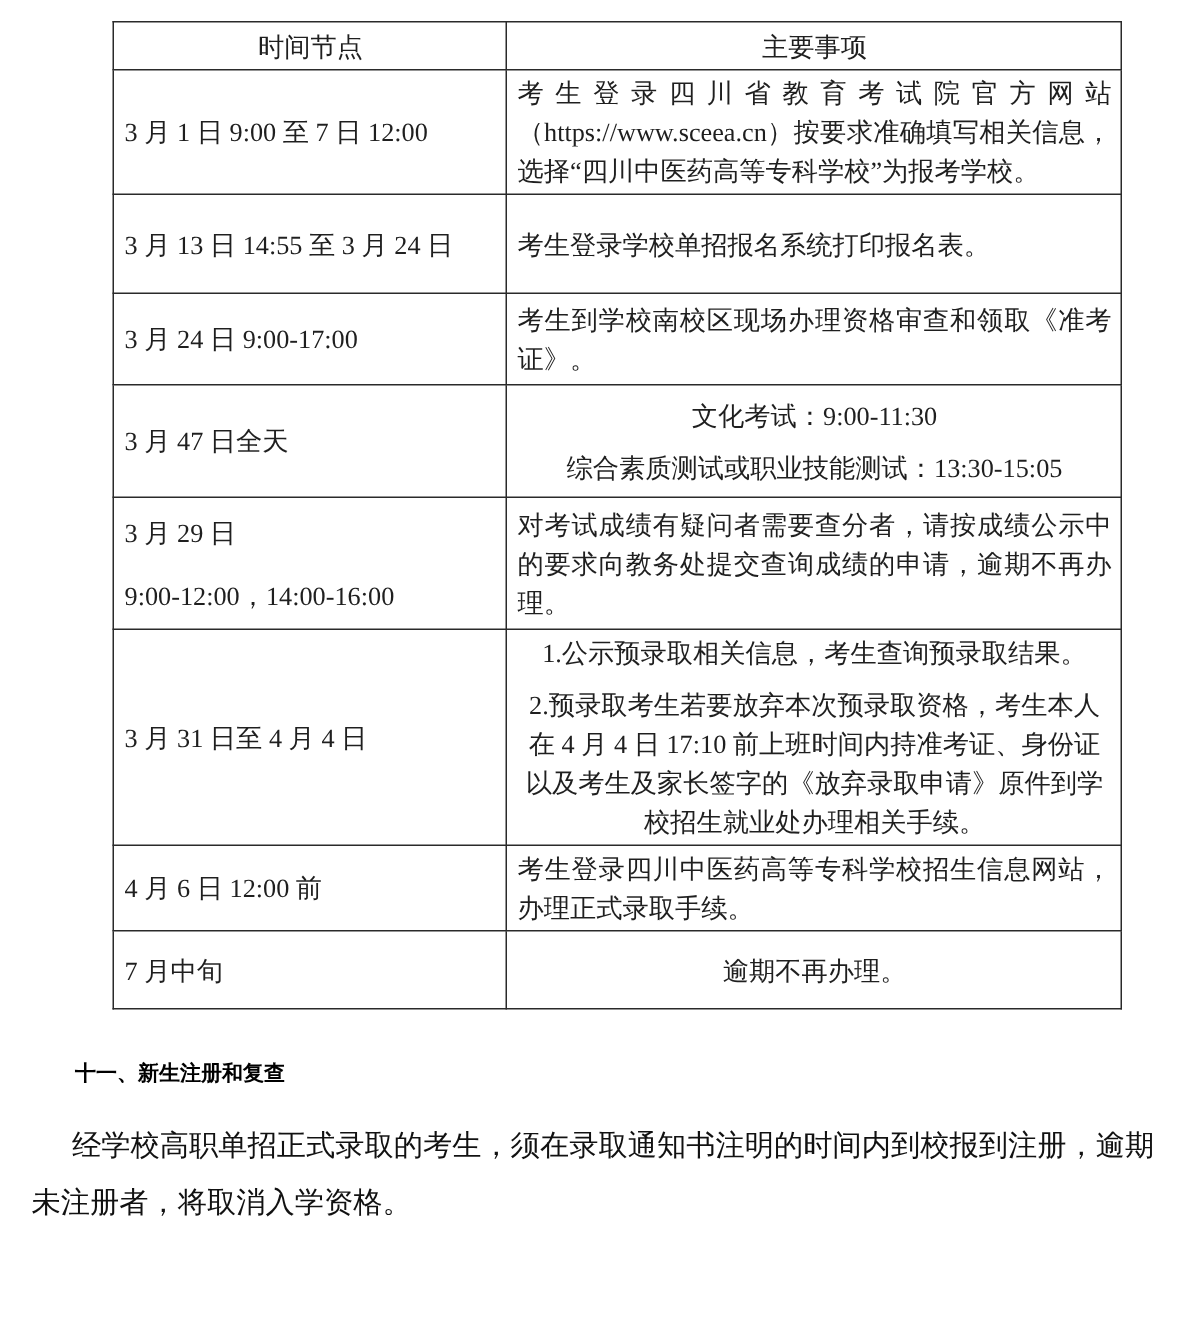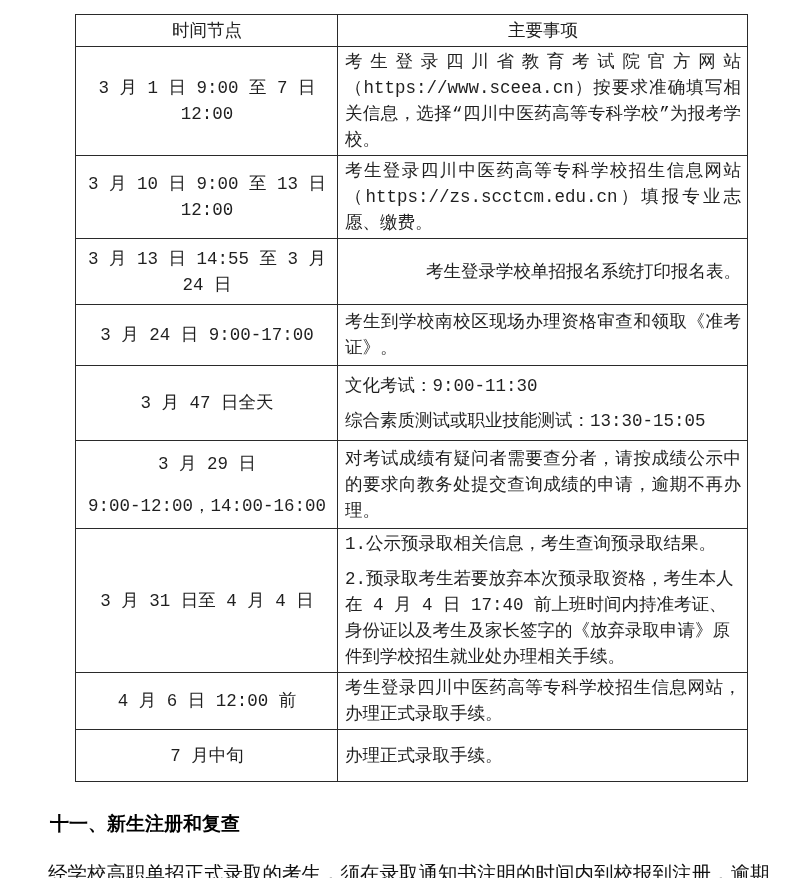--- a/index.html
+++ b/index.html
@@ -14,49 +14,49 @@
     background: #ffffff;
     overflow: hidden;
     color: #1f1f1f;
   }
   
   table.schedule {
     border-collapse: collapse;
     table-layout: fixed;
     width: 672px;
     margin: 14px 0 0 75px;
-    font-family: Liberation Mono, monospace;
+    font-family: Liberation Serif, serif;
     font-size: 17.5px;
     line-height: 26px;
     color: #1f1f1f;
   }
   table.schedule col.c1 { width: 262px; }
   table.schedule col.c2 { width: 410px; }
   table.schedule th,
   table.schedule td {
     border: 1px solid #2a2a2a;
     padding: 2px 6px 2px 7px;
     vertical-align: middle;
   }
   table.schedule th {
     font-weight: normal;
     text-align: center;
     height: 27px;
   }
-  td.time-cell { text-align: center; }
-  td.item-cell.align-center { text-align: right; }
+  td.time-cell { text-align: left; }
+  td.item-cell.align-center { text-align: left; }
   td.item-cell.align-justify { text-align: justify; text-justify: inter-ideograph; }
-  td.item-cell.align-left { text-align: left; }
+  td.item-cell.align-left { text-align: center; }
   .cell-par + .cell-par { margin-top: 9px; }
   .time-line + .time-line { margin-top: 16px; }
   
   .section-heading {
     margin: 29px 0 0 50px;
     font-family: "Liberation Sans", "DejaVu Sans", sans-serif;
-    font-size: 19px;
+    font-size: 14px;
     font-weight: bold;
     color: #000000;
     line-height: 26px;
   }
   .section-paragraph {
     margin: 17px 14px 0 21px;
     text-indent: 27px;
     font-family: "Liberation Sans", "DejaVu Sans", sans-serif;
     font-size: 19.5px;
     line-height: 38px;
@@ -80,28 +80,20 @@
         <th>主要事项</th>
       </tr>
     </thead>
     <tbody id="schedule-body">
         <tr style="height: 77px;">
           <td class="time-cell">
             <div class="time-line">3 月 1 日 9:00 至 7 日 12:00</div>
           </td>
           <td class="item-cell align-justify">
             <div class="cell-par">考生登录四川省教育考试院官方网站（https://www.sceea.cn）按要求准确填写相关信息，选择“四川中医药高等专科学校”为报考学校。</div>
-          </td>
-        </tr>
-        <tr style="height: 67px;">
-          <td class="time-cell">
-            <div class="time-line">3 月 10 日 9:00 至 13 日 12:00</div>
-          </td>
-          <td class="item-cell align-justify">
-            <div class="cell-par">考生登录四川中医药高等专科学校招生信息网站（https://zs.scctcm.edu.cn）填报专业志愿、缴费。</div>
           </td>
         </tr>
         <tr style="height: 66px;">
           <td class="time-cell">
             <div class="time-line">3 月 13 日 14:55 至 3 月 24 日</div>
           </td>
           <td class="item-cell align-center">
             <div class="cell-par">考生登录学校单招报名系统打印报名表。</div>
           </td>
         </tr>
@@ -130,37 +122,37 @@
           <td class="item-cell align-justify">
             <div class="cell-par">对考试成绩有疑问者需要查分者，请按成绩公示中的要求向教务处提交查询成绩的申请，逾期不再办理。</div>
           </td>
         </tr>
         <tr style="height: 142px;">
           <td class="time-cell">
             <div class="time-line">3 月 31 日至 4 月 4 日</div>
           </td>
           <td class="item-cell align-left">
             <div class="cell-par">1.公示预录取相关信息，考生查询预录取结果。</div>
-            <div class="cell-par">2.预录取考生若要放弃本次预录取资格，考生本人在 4 月 4 日 17:40 前上班时间内持准考证、身份证以及考生及家长签字的《放弃录取申请》原件到学校招生就业处办理相关手续。</div>
+            <div class="cell-par">2.预录取考生若要放弃本次预录取资格，考生本人在 4 月 4 日 17:10 前上班时间内持准考证、身份证以及考生及家长签字的《放弃录取申请》原件到学校招生就业处办理相关手续。</div>
           </td>
         </tr>
         <tr style="height: 55px;">
           <td class="time-cell">
             <div class="time-line">4 月 6 日 12:00 前</div>
           </td>
           <td class="item-cell align-justify">
             <div class="cell-par">考生登录四川中医药高等专科学校招生信息网站，办理正式录取手续。</div>
           </td>
         </tr>
         <tr style="height: 52px;">
           <td class="time-cell">
             <div class="time-line">7 月中旬</div>
           </td>
           <td class="item-cell align-left">
-            <div class="cell-par">办理正式录取手续。</div>
+            <div class="cell-par">逾期不再办理。</div>
           </td>
         </tr>
       </tbody>
   </table>
 
   <h2 class="section-heading">十一、新生注册和复查</h2>
 
   <p class="section-paragraph">经学校高职单招正式录取的考生，须在录取通知书注明的时间内到校报到注册，逾期未注册者，将取消入学资格。</p>
 
 </div>

